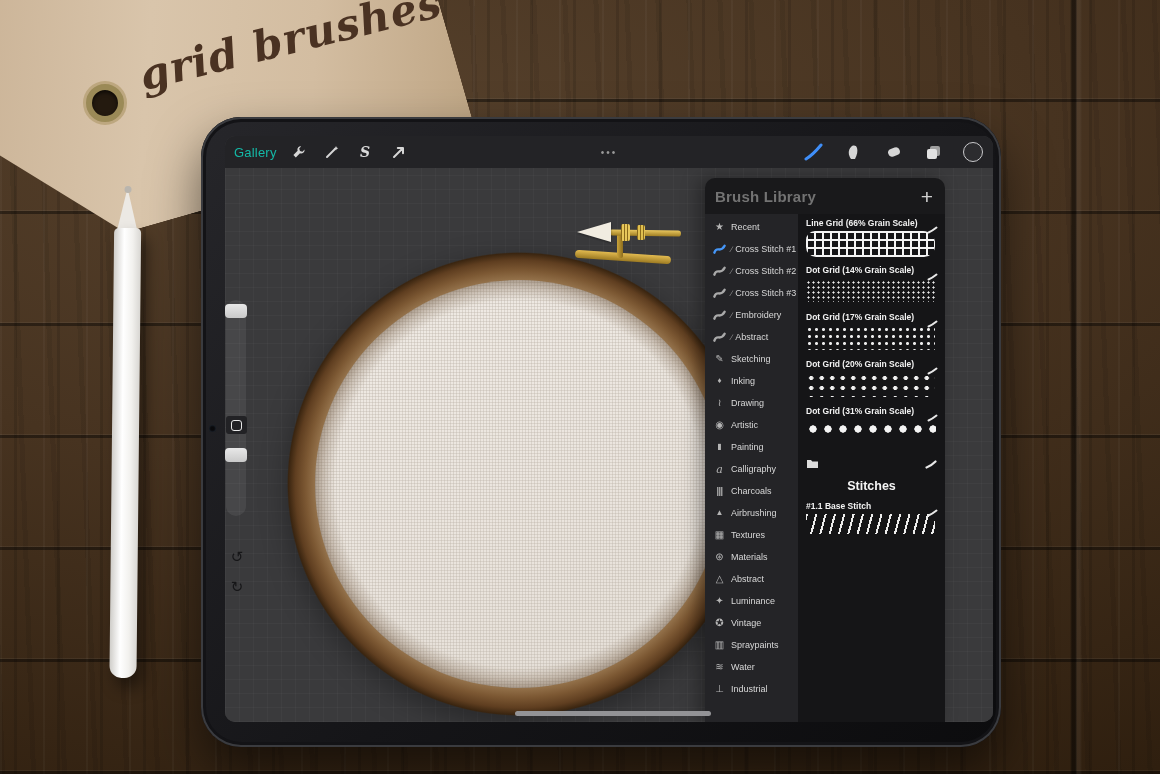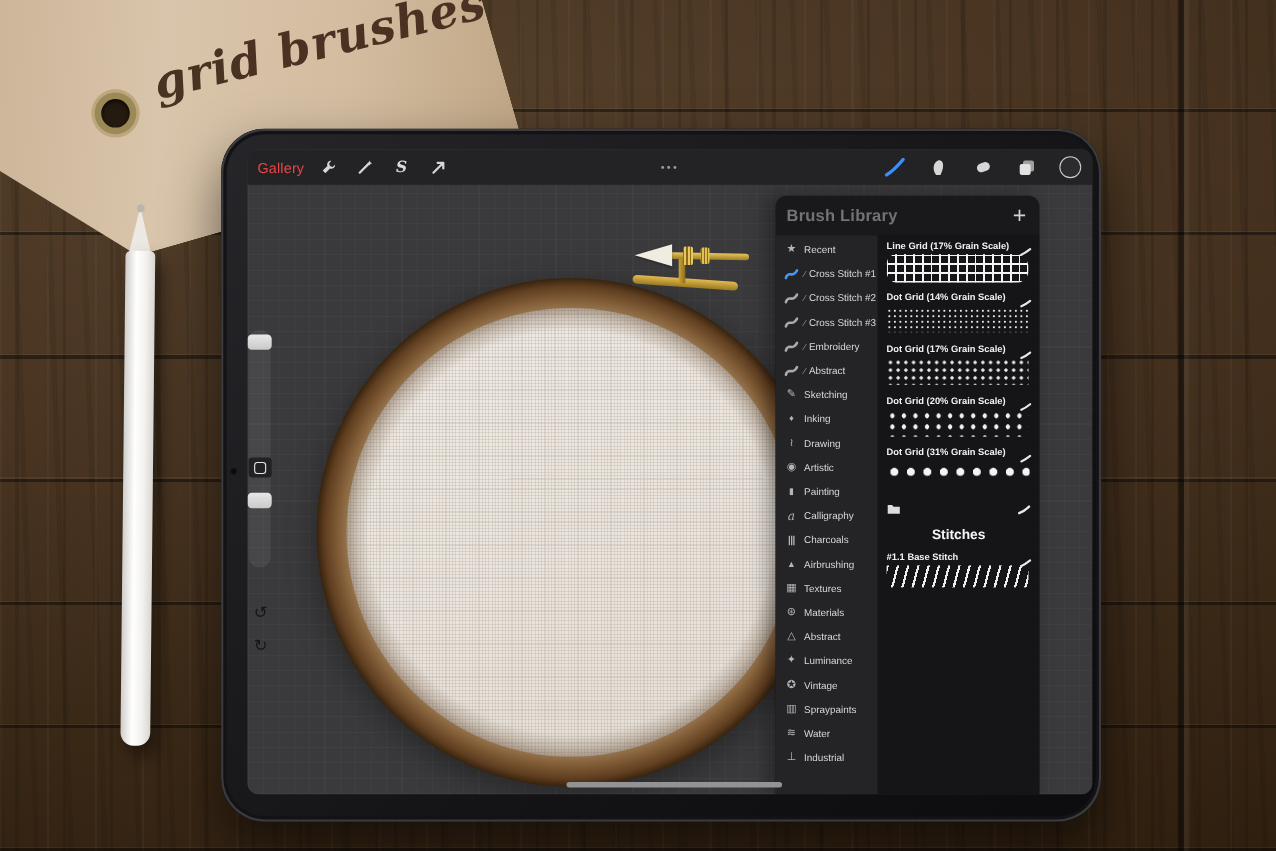--- a/index.html
+++ b/index.html
@@ -77,21 +77,21 @@
   .screw-nut2 { position:absolute; left:412px; top:57px; width:8px; height:15px; border-radius:2px;
     background:repeating-linear-gradient(90deg,#8a6a1c 0 1px,#e0c050 1px 3px); }
   .screw-tip { position:absolute; left:352px; top:54px; width:0; height:0;
     border-top:10px solid transparent; border-bottom:10px solid transparent;
     border-right:34px solid #f1ece1; filter:drop-shadow(0 1px 1px rgba(0,0,0,.4)); }
 
   
   .topbar { position:absolute; left:0; top:0; width:768px; height:32px; background:#232326;
     display:flex; align-items:center; z-index:30; }
   .tb-left { display:flex; align-items:center; gap:12px; padding-left:9px; }
-  .gallery { color:#ef4444; font-size:13px; letter-spacing:.2px; }
+  .gallery { color:#14b8a6; font-size:13px; letter-spacing:.2px; }
   .tb-ic { width:21px; height:21px; display:flex; align-items:center; justify-content:center; }
   .tb-ic svg { display:block; }
   .sel-glyph { font-family:"DejaVu Serif", serif; font-style:italic; font-weight:bold; font-size:14px; color:#dadada; }
   .tb-center { position:absolute; left:0; right:0; text-align:center; color:#9a9a9a; font-size:10px; letter-spacing:2px; }
   .tb-right { margin-left:auto; display:flex; align-items:center; gap:19px; padding-right:10px; }
   .color-swatch { width:20px; height:20px; border-radius:50%; background:#2c2c2f; border:1.6px solid #c9c9cc; }
 
   
   .side-track { position:absolute; left:1px; top:164px; width:20px; height:216px; border-radius:10px;
     background:rgba(255,255,255,.07); z-index:20; }
@@ -379,21 +379,21 @@
               <span class="cat-ic">⊥</span>
               <span class="cat-label">Industrial</span>
             </div>
           </div>
 
           <div class="brushes">
 
 
 
             <div class="brush-item">
-              <div class="brush-label">Line Grid (17% Grain Scale)</div>
+              <div class="brush-label">Line Grid (66% Grain Scale)</div>
               <span class="mini-stroke"><svg width="11" height="8" viewBox="0 0 11 8">
                     <path d="M1.5 6.5 C4 5.5 7 3.5 9.5 1.5" stroke="#e8e8e8" stroke-width="2" stroke-linecap="round" fill="none"></path>
                   </svg></span>
               <div class="brush-preview p-lg2"></div>
             </div>
 
 
 
             <div class="brush-item">
               <div class="brush-label">Dot Grid (14% Grain Scale)</div>

